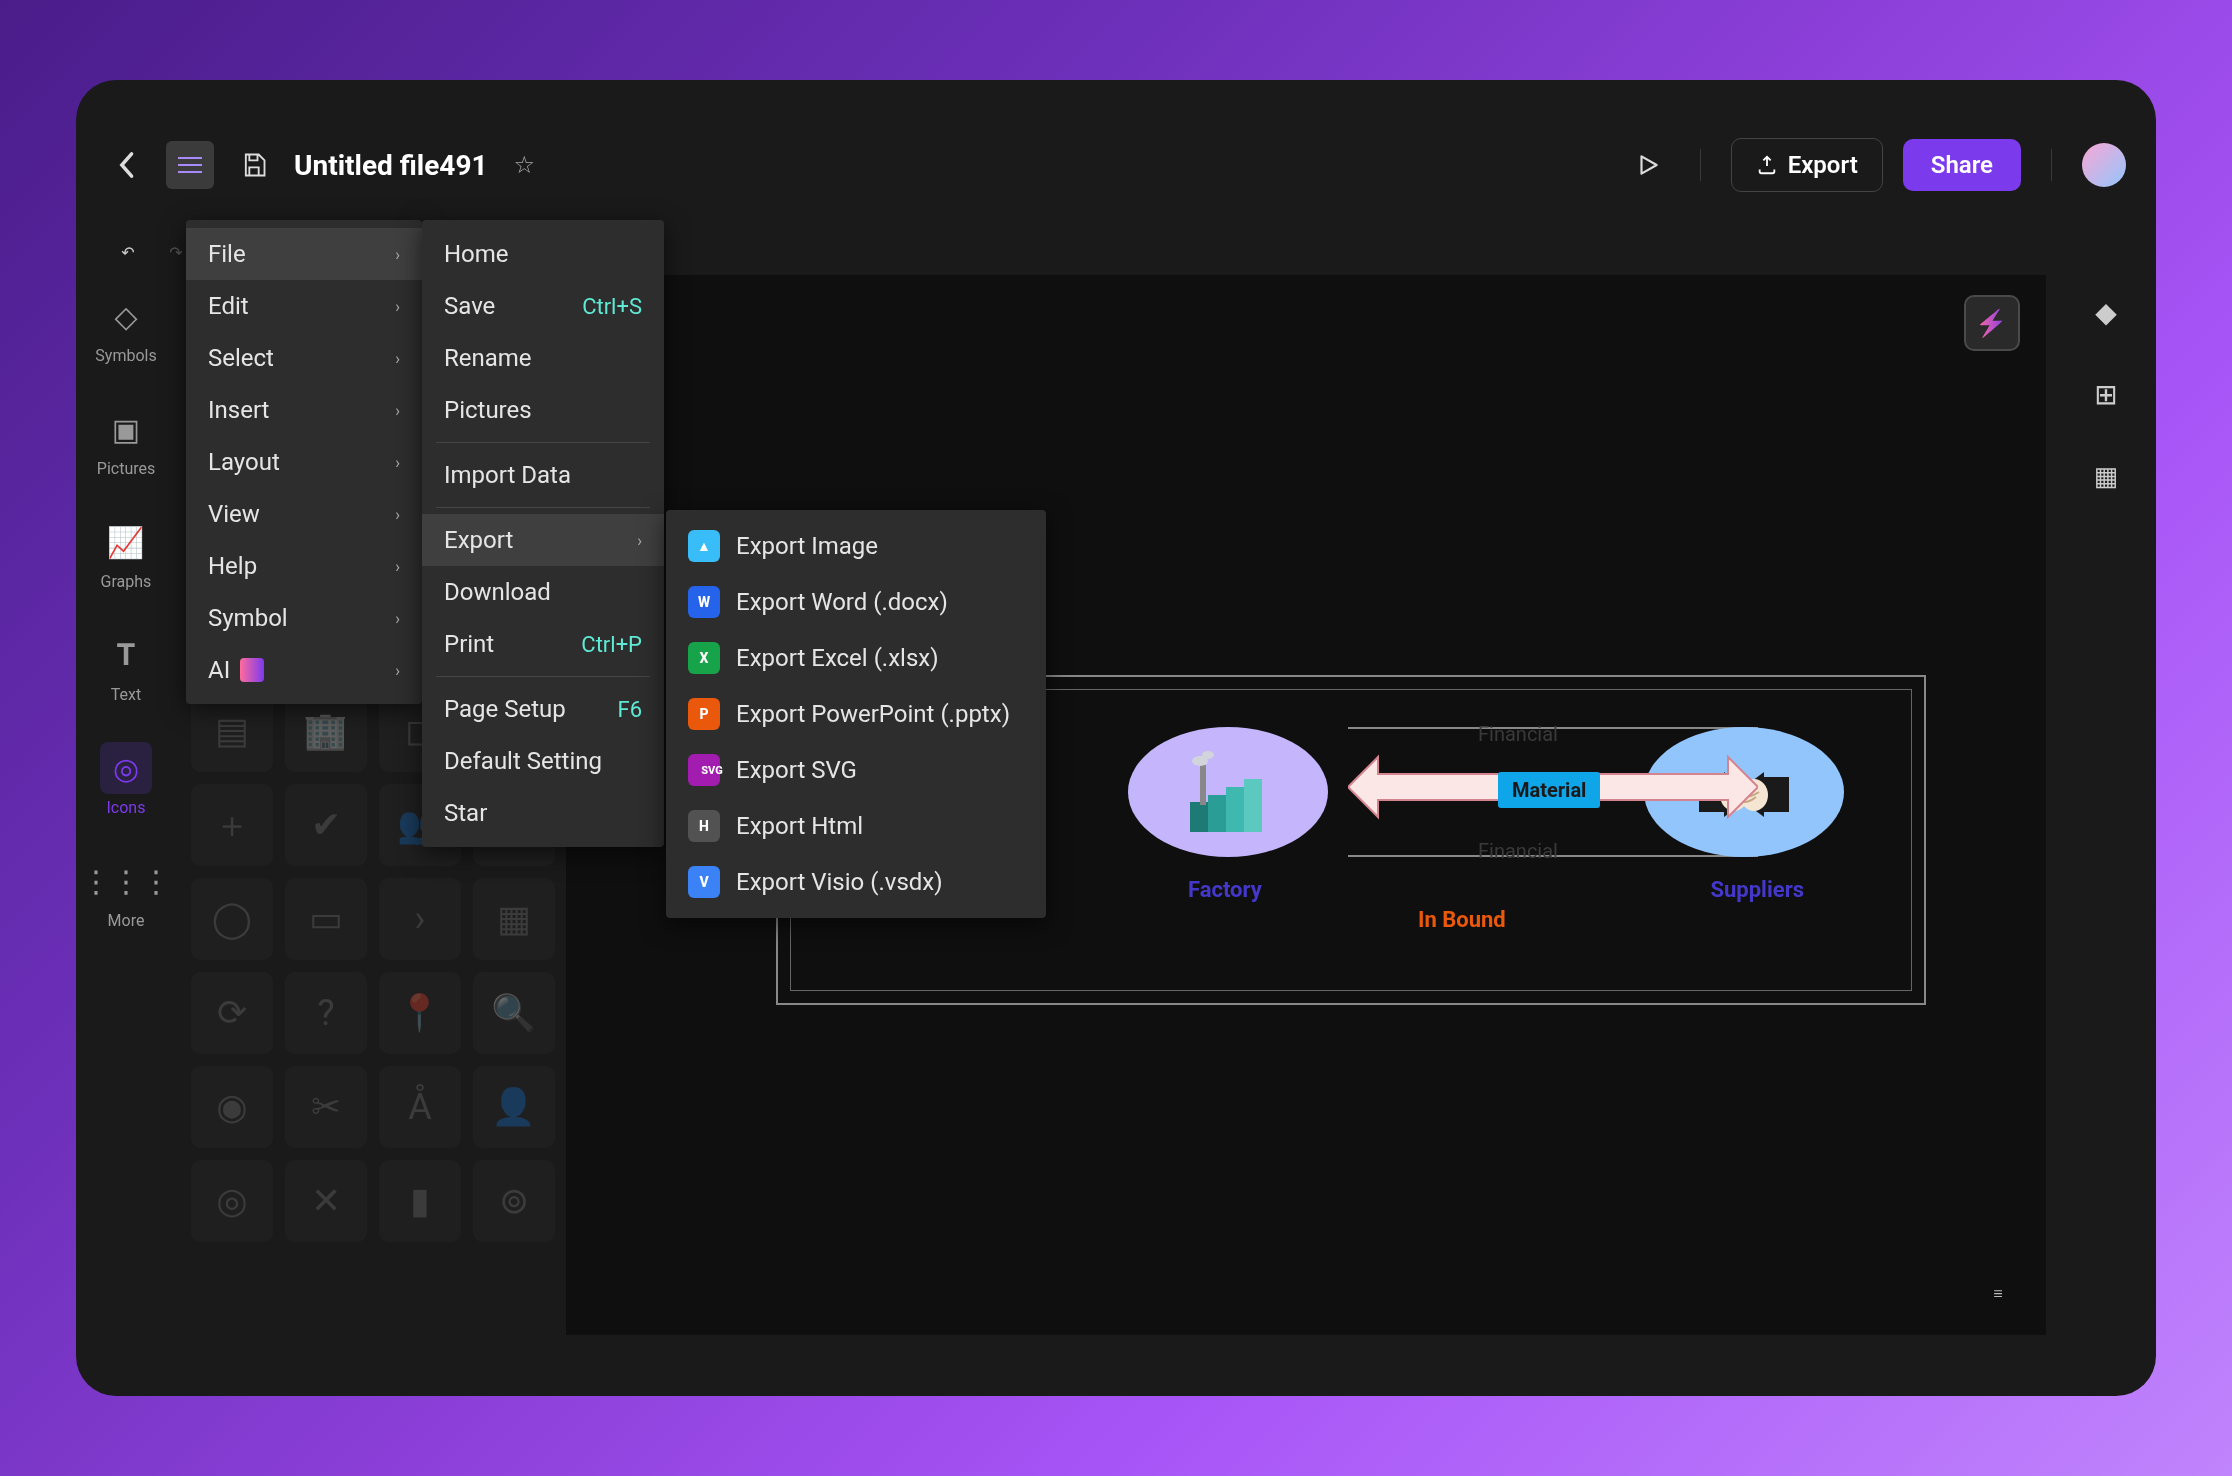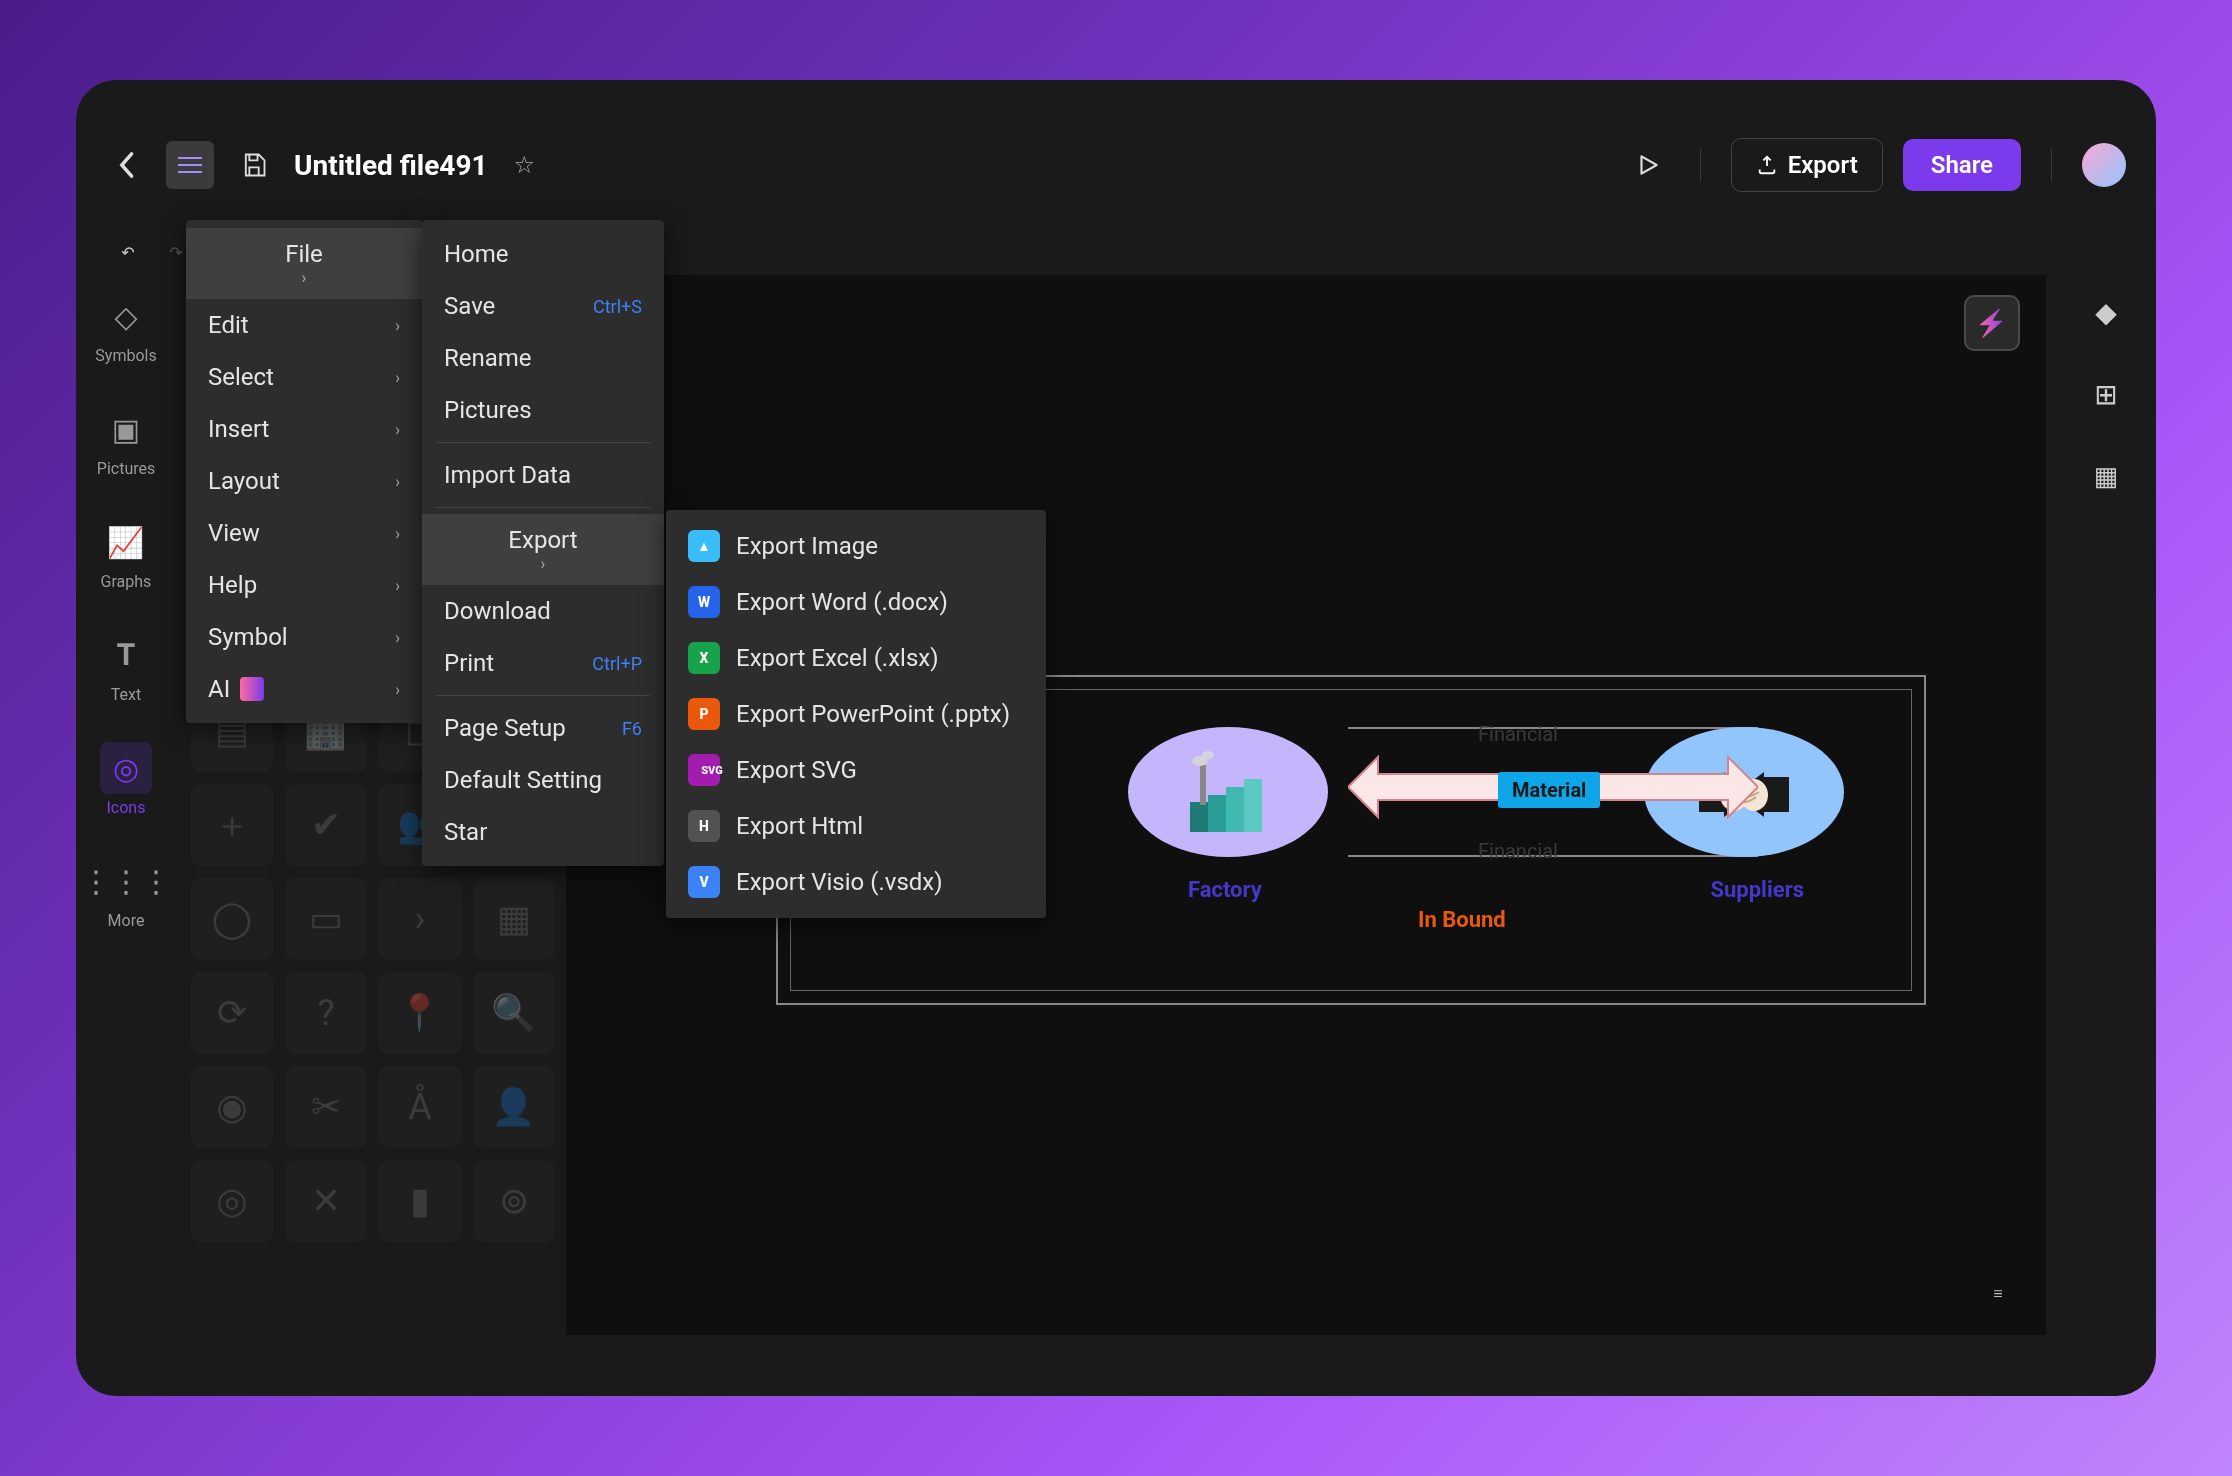--- a/index.html
+++ b/index.html
@@ -133,23 +133,23 @@
     box-shadow:0 6px 24px rgba(0,0,0,0.6);
     color:#e5e5e5; padding:8px 0; font-size:24px;
   }
   .main-menu { left:110px; top:140px; width:236px; }
   .file-menu { left:346px; top:140px; width:242px; }
   .export-menu { left:590px; top:430px; width:380px; }
   .m-item {
     display:flex; align-items:center; justify-content:space-between; padding:12px 22px;
     cursor:pointer;
   }
-  .m-item.hi { background:#3f3f3f;flex-direction:column; }
+  .m-item.hi { background:#3f3f3f; }
   .m-item .chev { color:#aaa; font-size:16px;}
-  .m-item .sc { color:#3b82f6; font-size:18px;}
+  .m-item .sc { color:#5eead4; font-size:22px;}
   .m-sep { height:1px; background:#444; margin:6px 14px; }
   .m-ai { display:flex; align-items:center; gap:10px;}
   .m-ai-badge { width:24px; height:24px; background:linear-gradient(90deg,#ff6b9d,#7c3aed); border-radius:4px;}
   .exp-row { display:flex; align-items:center; gap:16px; padding:12px 22px; cursor:pointer;}
   .exp-badge {
     width:32px; height:32px; border-radius:6px; display:flex; align-items:center; justify-content:center;
     font-size:14px; font-weight:800; color:#fff;
   }
   .bg-img { background:#38bdf8; } .bg-pdf { background:#ef4444; } .bg-word { background:#2563eb; }
   .bg-xls { background:#16a34a; } .bg-ppt { background:#ea580c; } .bg-svg { background:#a21caf;padding-left:16px; }

